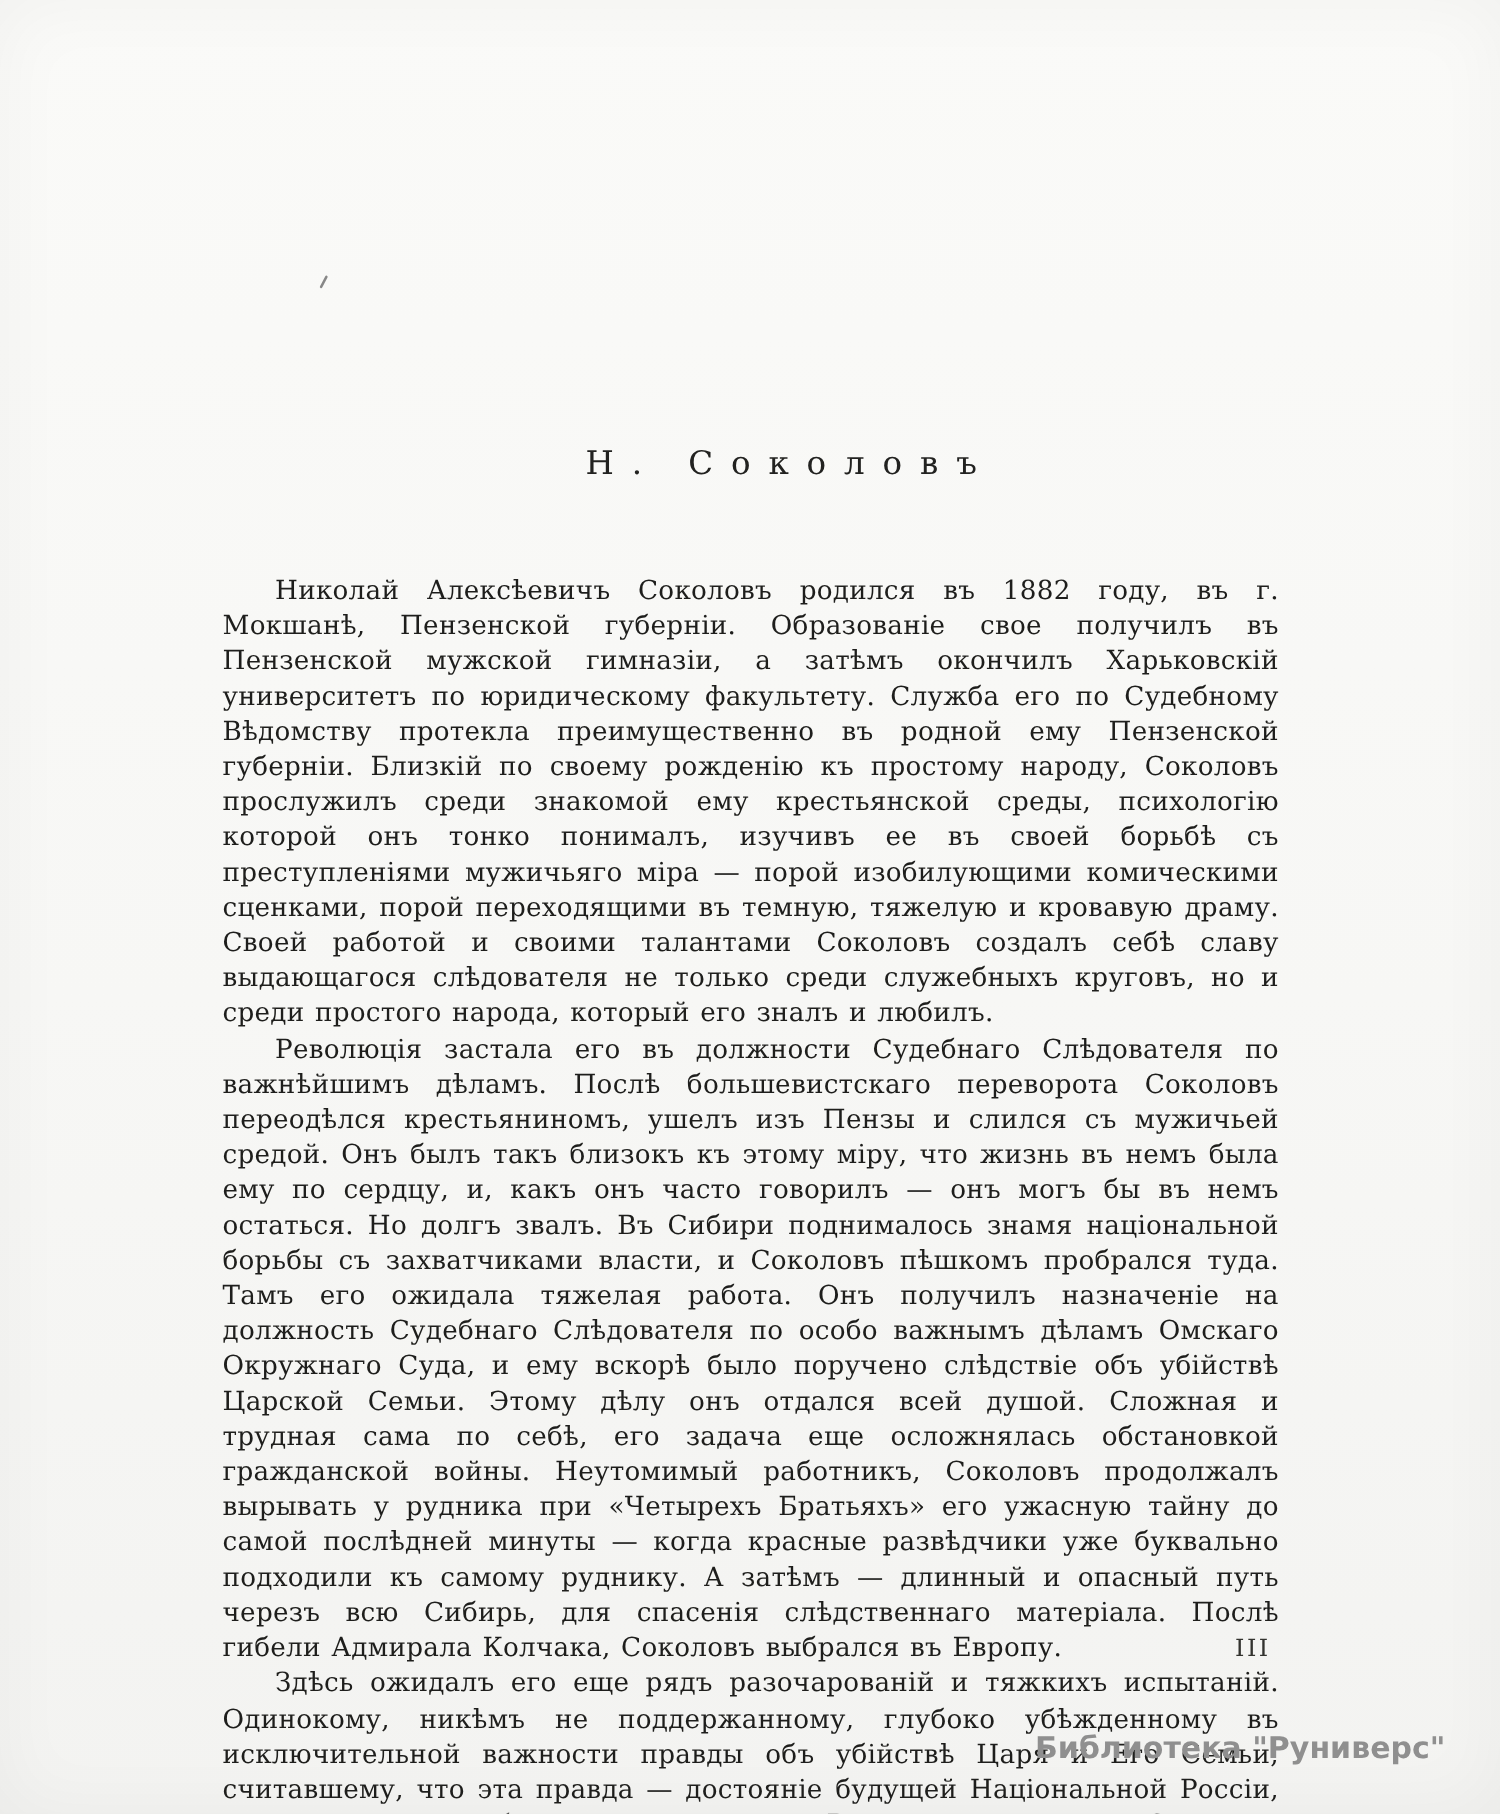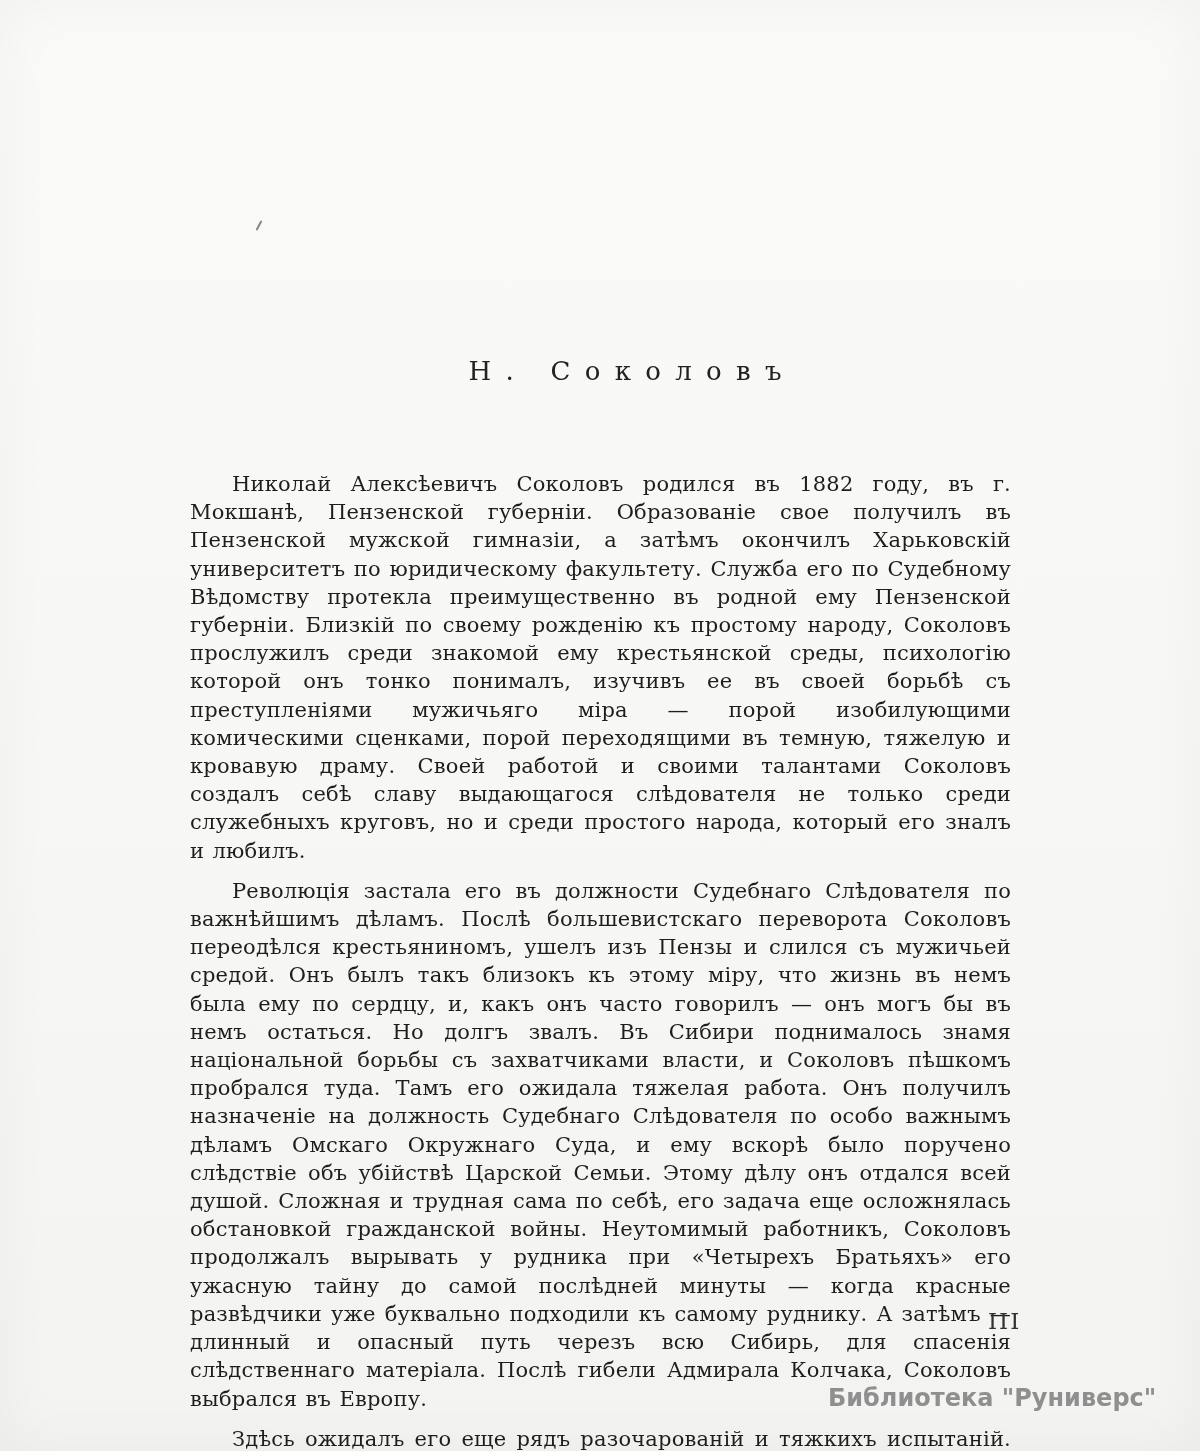--- a/index.html
+++ b/index.html
@@ -61,28 +61,28 @@
     left: 178px;
     width: 845px;
     color: #1e1e1c;
     font-size: 21px;
     line-height: 28.2px;
     text-align: justify;
     letter-spacing: 0.2px;
     word-spacing: 1.5px;
   }
   .textblock p {
-    margin: 12px;
+    margin: 0;
     text-indent: 42px;
   }
   .pagenum {
     position: absolute;
     left: 988px;
     top: 1308px;
-    font-size: 23px;
+    font-size: 19px;
     letter-spacing: 2px;
     color: #33332f;
   }
   .watermark {
     position: absolute;
     left: 828px;
     top: 1384px;
     font-family: "DejaVu Sans", sans-serif;
     font-weight: bold;
     font-size: 24px;

